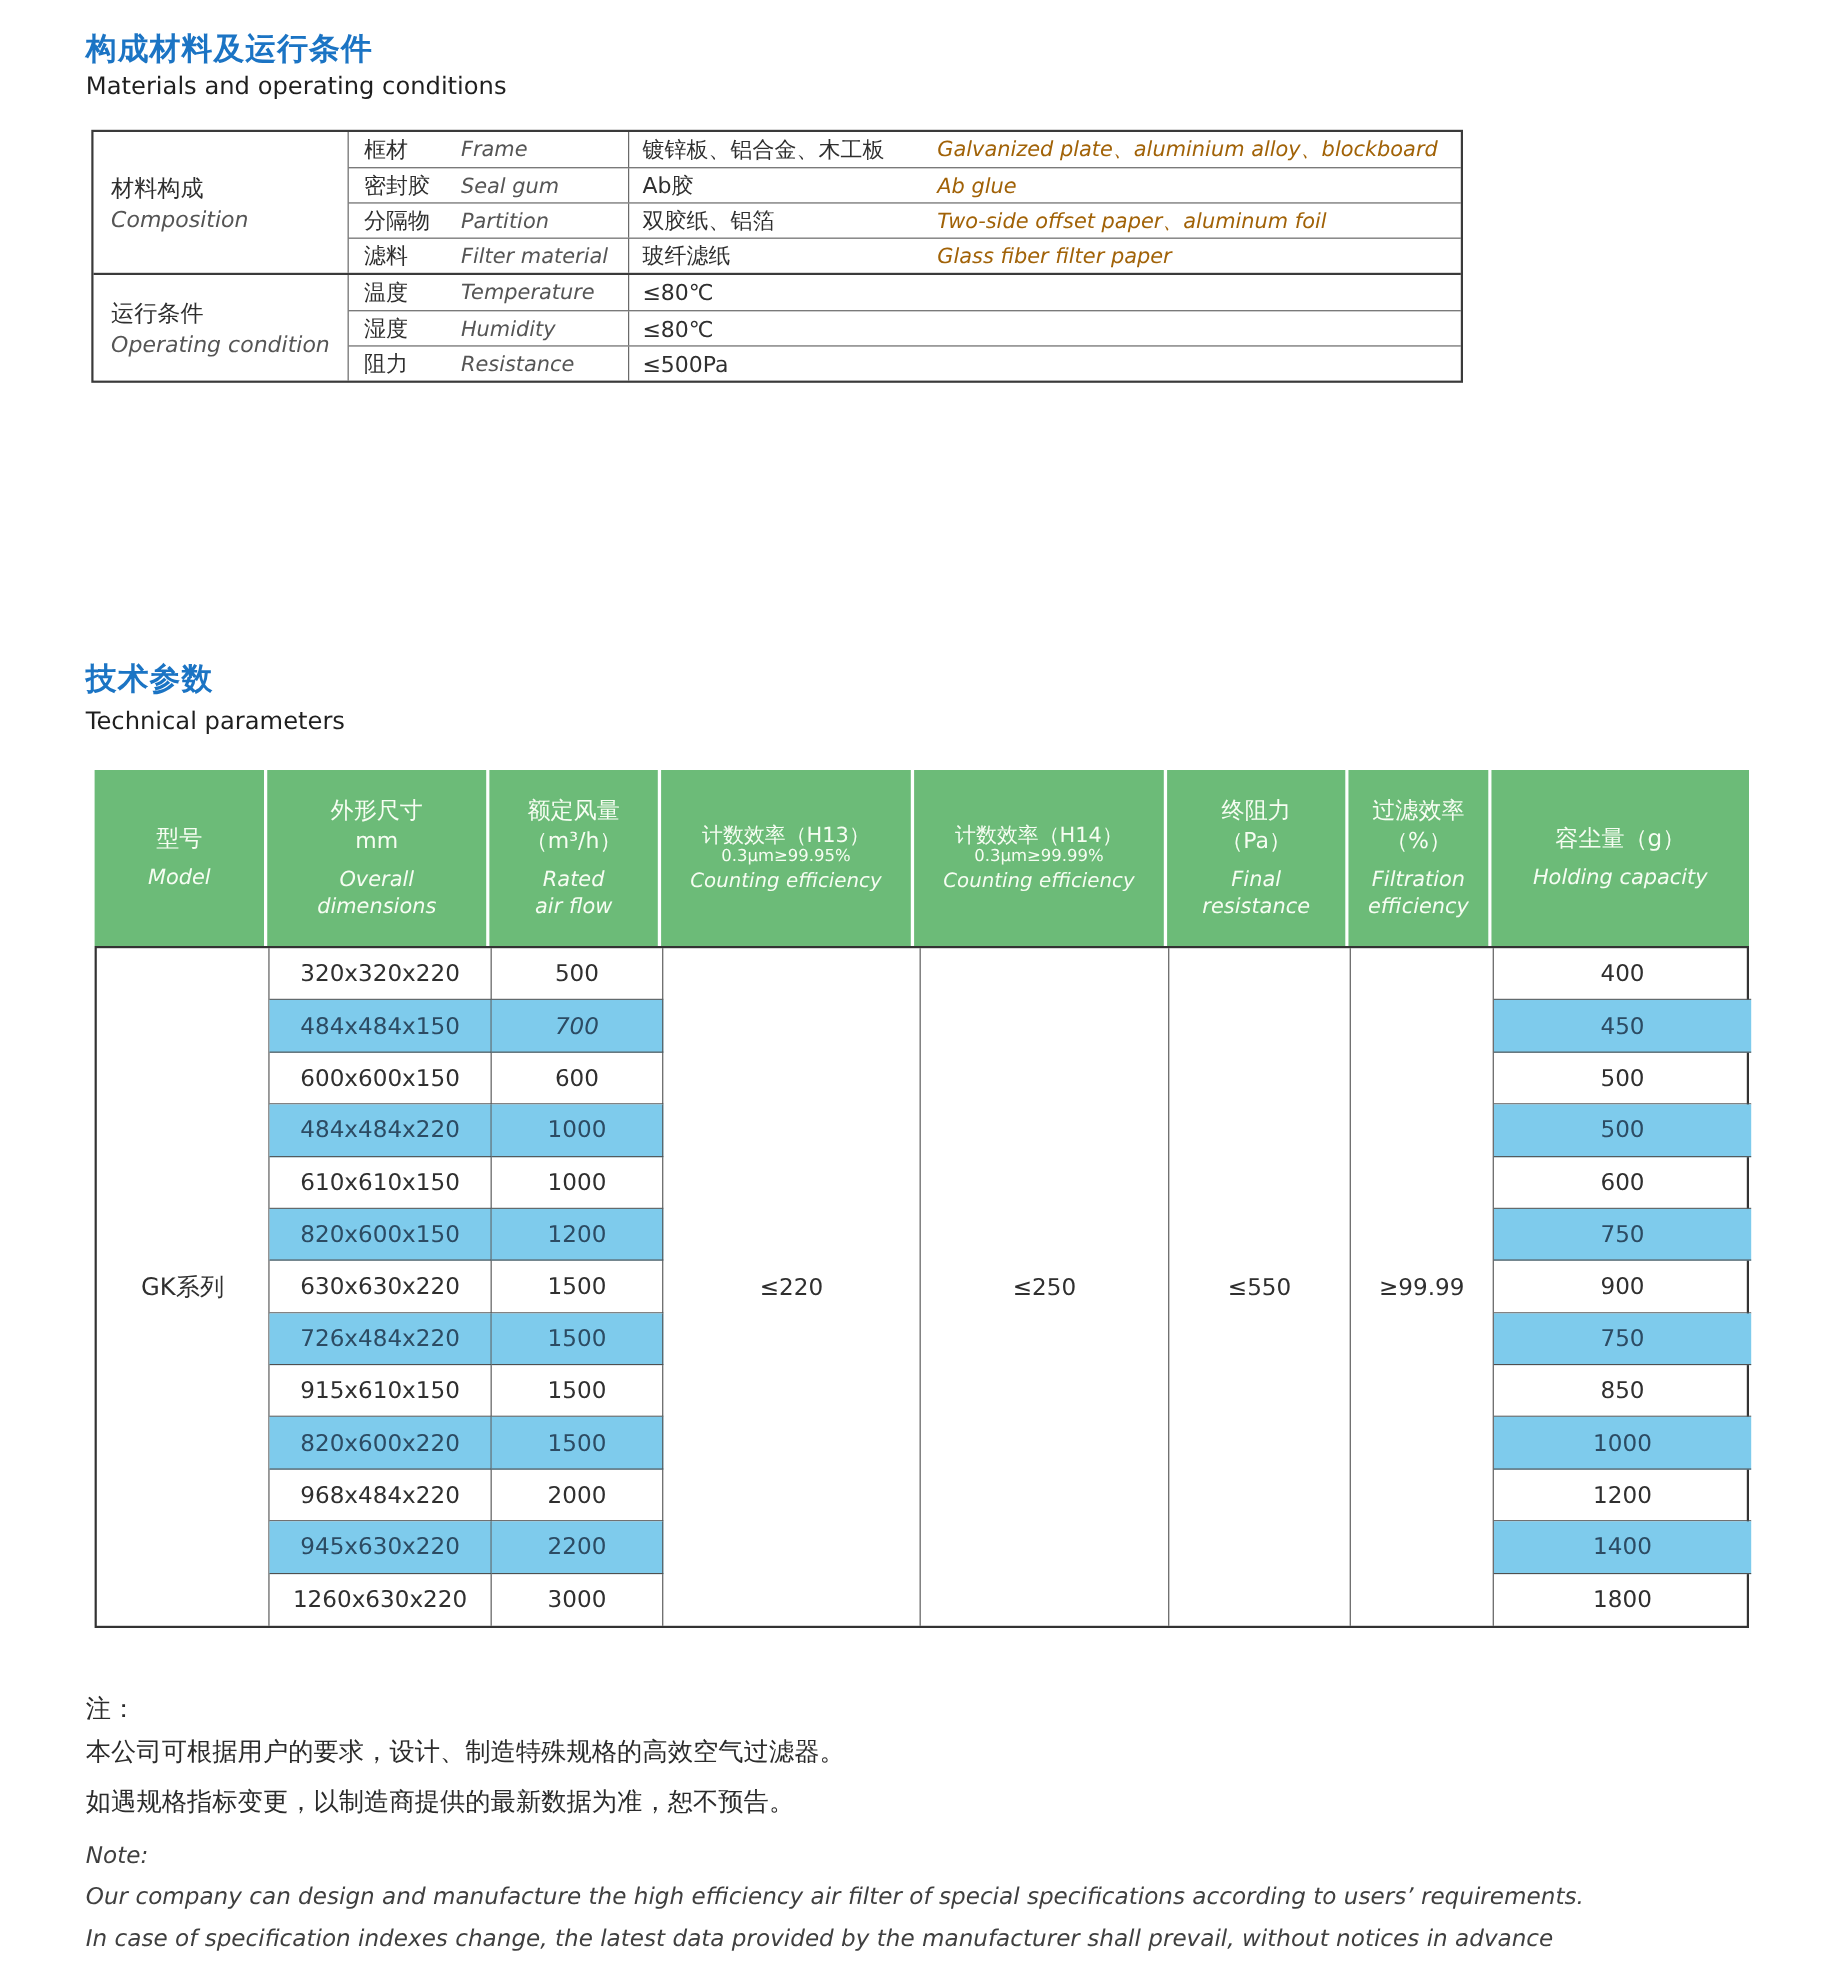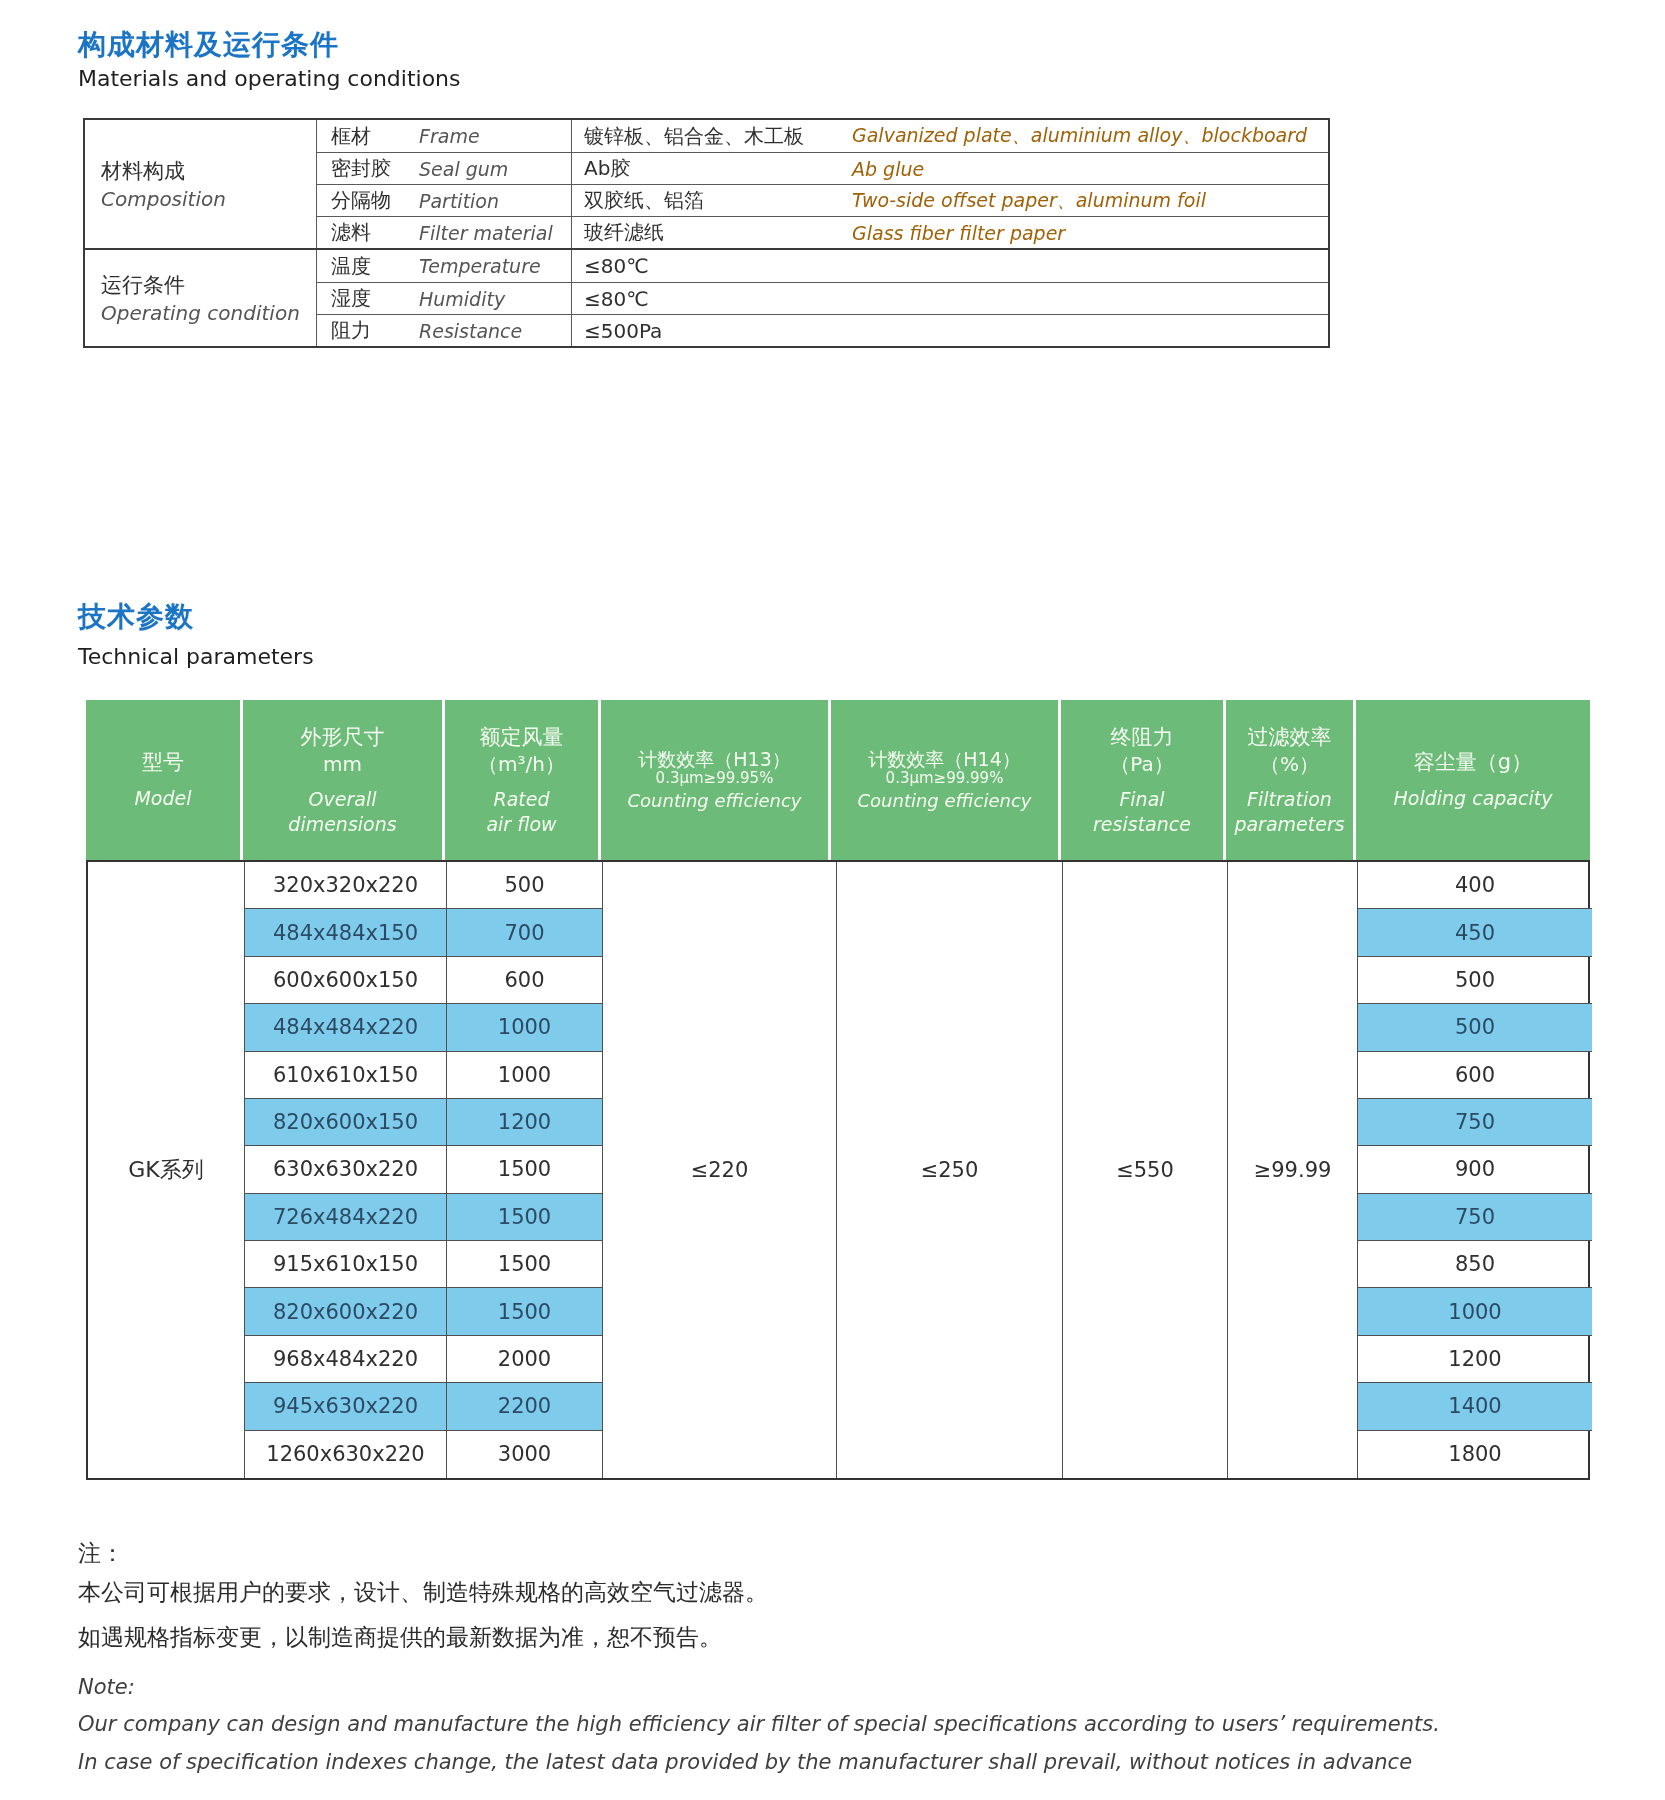--- a/index.html
+++ b/index.html
@@ -188,37 +188,37 @@
     <div class="hc sepr">
       <span class="cn">终阻力</span>
       <span class="unit">（Pa）</span>
       <span class="en">Final</span>
       <span class="en2">resistance</span>
     </div>
     <div class="hc sepr">
       <span class="cn">过滤效率</span>
       <span class="unit">（%）</span>
       <span class="en">Filtration</span>
-      <span class="en2">parameters</span>
+      <span class="en2">efficiency</span>
     </div>
     <div class="hc">
       <span class="cn">容尘量（g）</span>
       <span class="en">Holding capacity</span>
     </div>
   </div>
 
   <div class="t2body">
     <div class="c model vr" style="grid-area:1/1/14/2;">GK系列</div>
 
     <div class="c vr hb" style="grid-area:1/2/2/3;">320x320x220</div>
     <div class="c vr hb" style="grid-area:1/3/2/4;">500</div>
     <div class="c hb" style="grid-area:1/8/2/9;">400</div>
 
     <div class="c vr hb blue" style="grid-area:2/2/3/3;">484x484x150</div>
-    <div class="c vr hb blue" style="grid-area:2/3/3/4;">700</div>
+    <div class="c vr hb blue" style="grid-area:2/3/3/4;font-style:italic;">700</div>
     <div class="c hb blue" style="grid-area:2/8/3/9;">450</div>
 
     <div class="c vr hb" style="grid-area:3/2/4/3;">600x600x150</div>
     <div class="c vr hb" style="grid-area:3/3/4/4;">600</div>
     <div class="c hb" style="grid-area:3/8/4/9;">500</div>
 
     <div class="c vr hb blue" style="grid-area:4/2/5/3;">484x484x220</div>
     <div class="c vr hb blue" style="grid-area:4/3/5/4;">1000</div>
     <div class="c hb blue" style="grid-area:4/8/5/9;">500</div>
 

